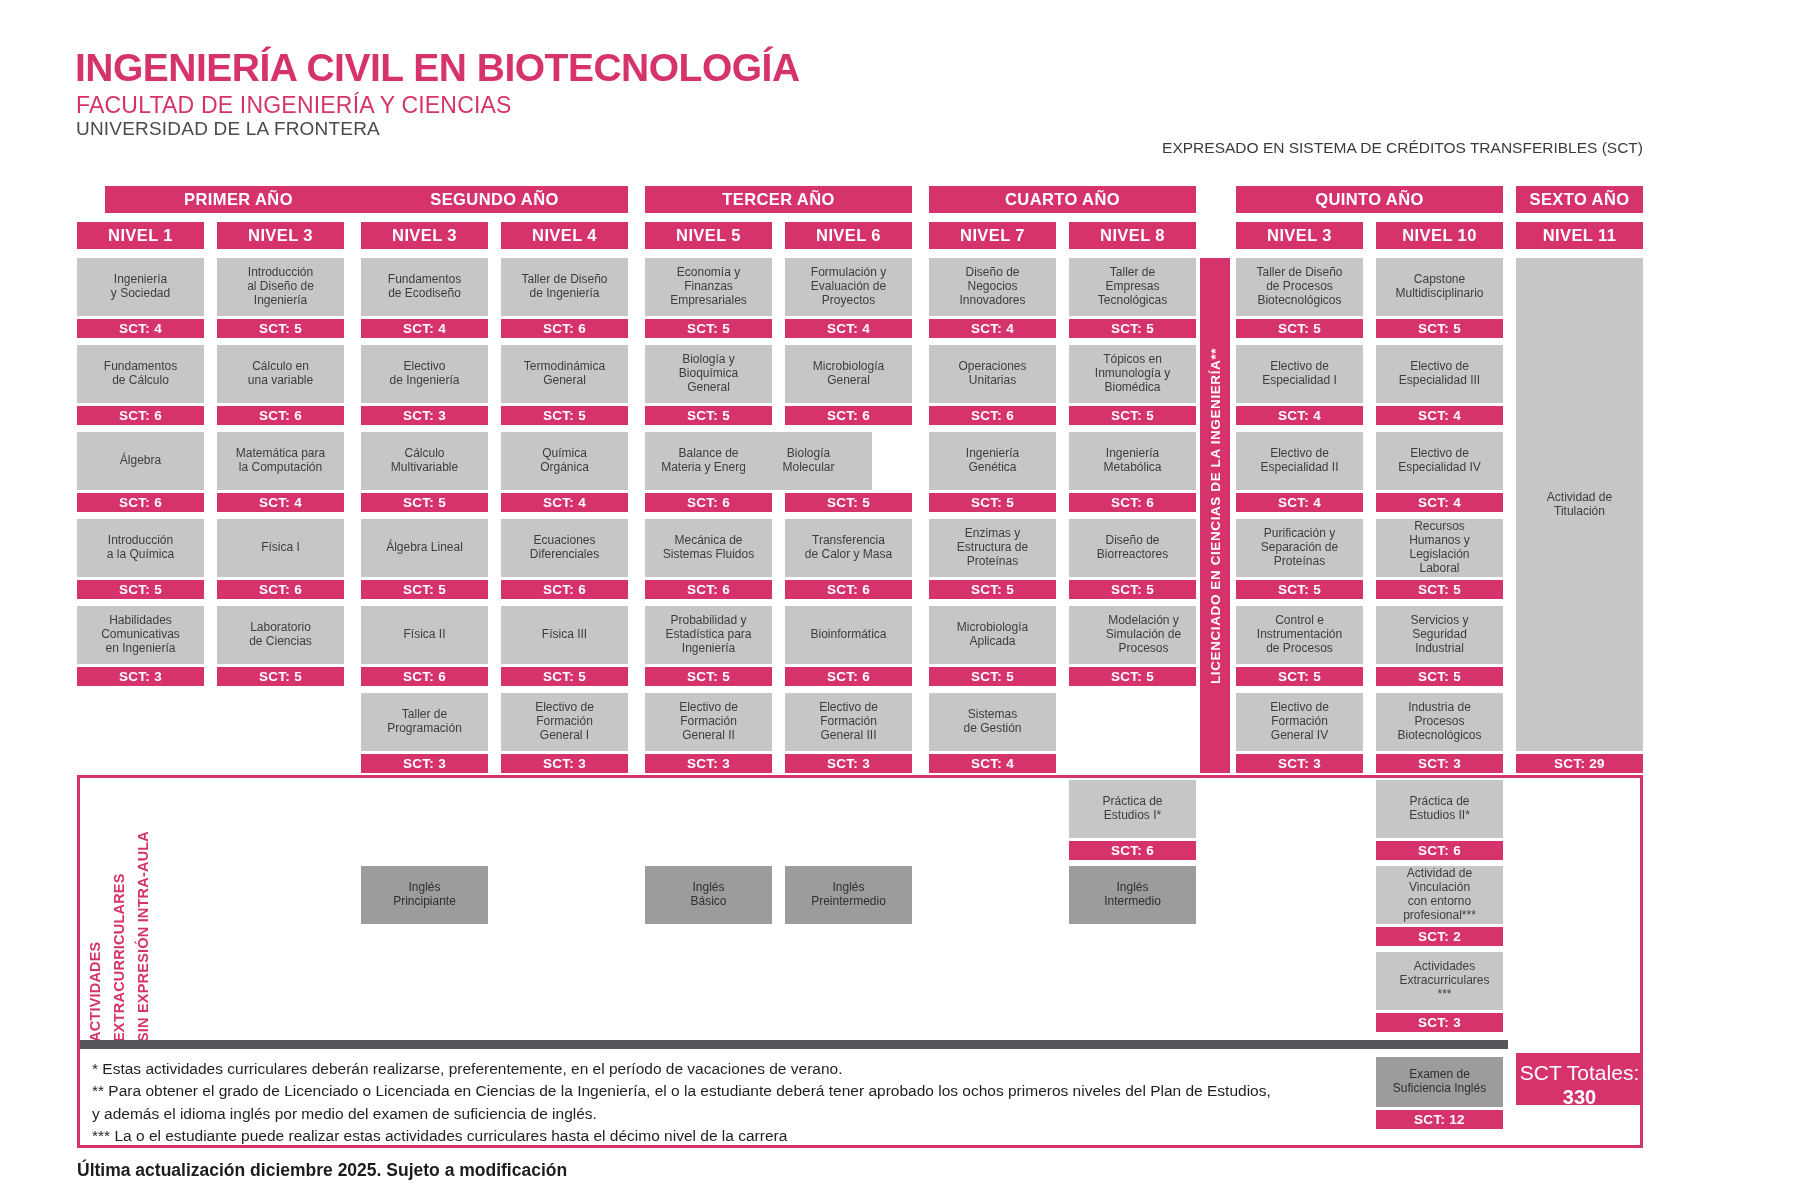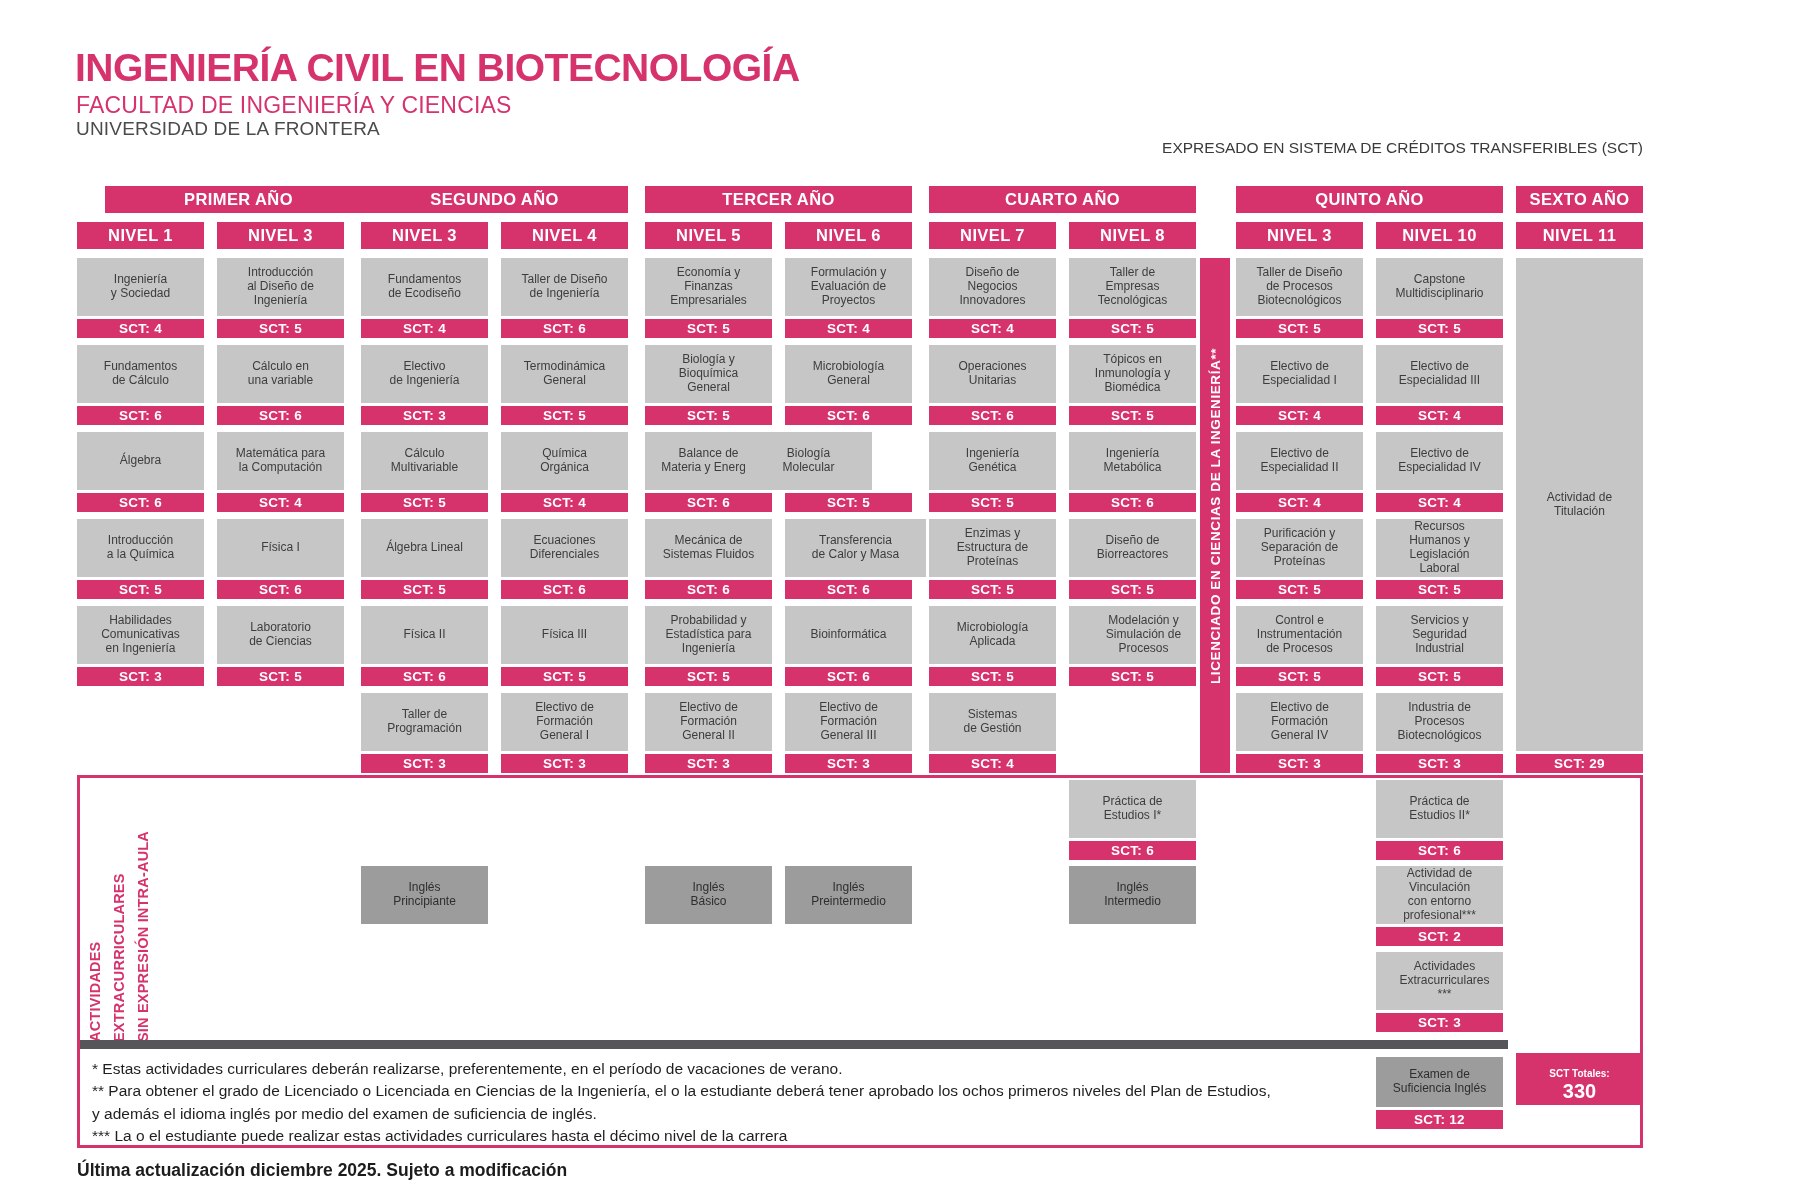--- a/index.html
+++ b/index.html
@@ -32,21 +32,21 @@
                 border:3px solid #d6336c;box-sizing:border-box;}
   .side-label{position:absolute;left:84px;top:778px;width:54px;height:264px;
               writing-mode:vertical-rl;transform:rotate(180deg);
               color:#d6336c;font-weight:700;font-size:14.5px;line-height:1.65;
               white-space:pre-line;letter-spacing:.2px;}
   .sep{position:absolute;left:80px;top:1040px;width:1428px;height:9px;background:#56565a;}
   .notes{position:absolute;left:92px;top:1058px;width:1180px;font-size:15.5px;color:#1f1f1f;line-height:1.45;}
   .notes div{white-space:pre-line;margin:0;}
   .totals{position:absolute;left:1516px;top:1053px;width:127px;height:52px;background:#d6336c;
           color:#fff;display:flex;flex-direction:column;align-items:center;justify-content:center;gap:1px;}
-  .totals .t1{font-size:10px;font-weight:700;margin-top:12px;}
+  .totals .t1{font-size:21px;font-weight:400;margin-top:12px;}
   .totals .t2{font-size:20px;font-weight:700;}
   .update{position:absolute;left:77px;top:1160px;font-size:17.5px;font-weight:700;color:#1c1c1c;}
 </style>
 </head>
 <body>
 
 <div id="canvas">
 
   <h1 class="title">INGENIERÍA CIVIL EN BIOTECNOLOGÍA</h1>
   <div class="faculty">FACULTAD DE INGENIERÍA Y CIENCIAS</div>
@@ -155,21 +155,21 @@
       <div class="course" style="left: 785px; top: 258px; width: 127px; height: 58px;">Formulación y
 Evaluación de
 Proyectos</div>
       <div class="sct" style="left: 785px; top: 319px; width: 127px; height: 19px;">SCT: 4</div>
       <div class="course" style="left: 785px; top: 345px; width: 127px; height: 58px;">Microbiología
 General</div>
       <div class="sct" style="left: 785px; top: 406px; width: 127px; height: 19px;">SCT: 6</div>
       <div class="course" style="left: 745px; top: 432px; width: 127px; height: 58px;">Biología
 Molecular</div>
       <div class="sct" style="left: 785px; top: 493px; width: 127px; height: 19px;">SCT: 5</div>
-      <div class="course" style="left: 785px; top: 519px; width: 141px; height: 58px;">Transferencia
+      <div class="course" style="left: 785px; top: 519px; width: 127px; height: 58px;">Transferencia
 de Calor y Masa</div>
       <div class="sct" style="left: 785px; top: 580px; width: 127px; height: 19px;">SCT: 6</div>
       <div class="course" style="left: 785px; top: 606px; width: 127px; height: 58px;">Bioinformática</div>
       <div class="sct" style="left: 785px; top: 667px; width: 127px; height: 19px;">SCT: 6</div>
       <div class="course" style="left: 785px; top: 693px; width: 127px; height: 58px;">Electivo de
 Formación
 General III</div>
       <div class="sct" style="left: 785px; top: 754px; width: 127px; height: 19px;">SCT: 3</div>
       <div class="hdr" style="left: 929px; top: 222px; width: 127px; height: 27px;">NIVEL 7</div>
       <div class="course" style="left: 929px; top: 258px; width: 127px; height: 58px;">Diseño de

